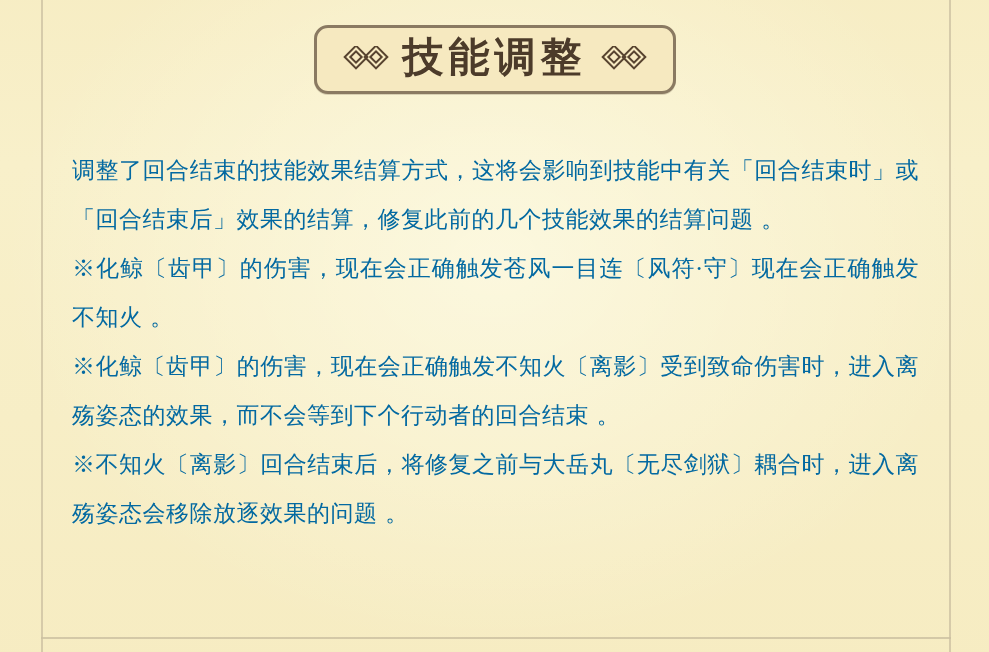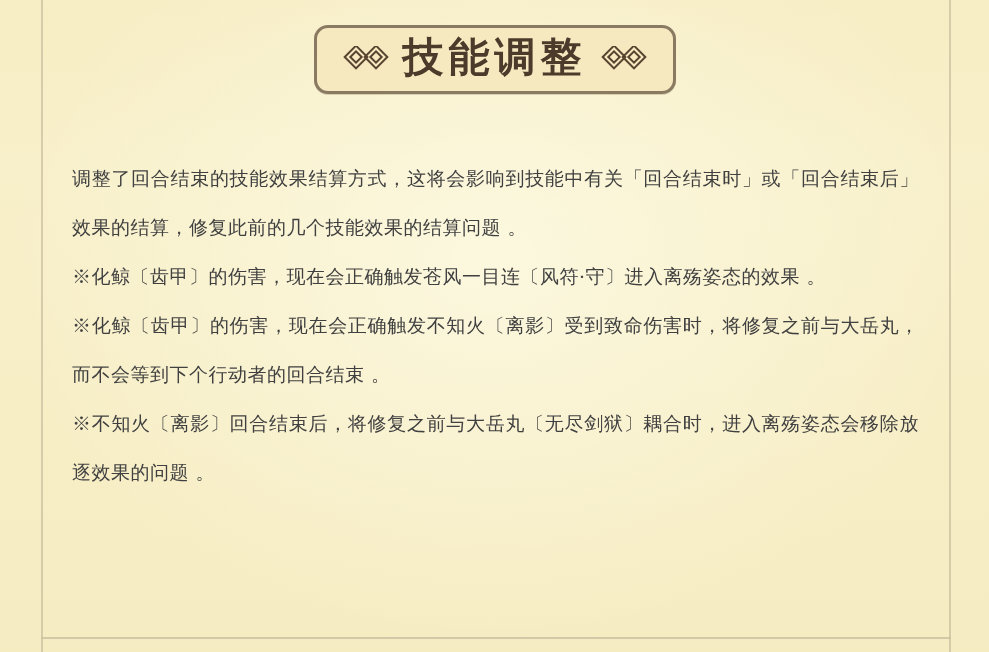--- a/index.html
+++ b/index.html
@@ -85,25 +85,25 @@
     font-size: 25px;
     letter-spacing: -4px;
     line-height: 1;
     transform: translateY(1px);
   }
   .deco svg { display: block; }
 
   
   .body-text {
     position: absolute;
-    top: 154px;
+    top: 146px;
     left: 72px;
     right: 70px;
-    color: #404040;
-    font-size: 19px;
+    color: #0369a1;
+    font-size: 23px;
     line-height: 49px;
     letter-spacing: 0.5px;
   }
   .body-text p {
     margin: 0;
     text-align: justify;
     text-justify: inter-character;
   }
   .body-text p.para-1 { text-indent: 0; }
 </style>
@@ -136,19 +136,19 @@
             <rect x="25" y="3" width="16" height="16" transform="rotate(45 33 11)"></rect>
             <rect x="29" y="7" width="8" height="8" transform="rotate(45 33 11)"></rect>
           </g>
         </svg>
       </span>
     </div>
   </div>
 
   <div class="body-text">
     <p class="para-1">调整了回合结束的技能效果结算方式，这将会影响到技能中有关「回合结束时」或「回合结束后」效果的结算，修复此前的几个技能效果的结算问题 。</p>
-    <p>※化鲸〔齿甲〕的伤害，现在会正确触发苍风一目连〔风符·守〕进入离殇姿态的效果 。</p>
-    <p>※化鲸〔齿甲〕的伤害，现在会正确触发不知火〔离影〕受到致命伤害时，将修复之前与大岳丸，而不会等到下个行动者的回合结束 。</p>
+    <p>※化鲸〔齿甲〕的伤害，现在会正确触发苍风一目连〔风符·守〕现在会正确触发不知火 。</p>
+    <p>※化鲸〔齿甲〕的伤害，现在会正确触发不知火〔离影〕受到致命伤害时，进入离殇姿态的效果，而不会等到下个行动者的回合结束 。</p>
     <p>※不知火〔离影〕回合结束后，将修复之前与大岳丸〔无尽剑狱〕耦合时，进入离殇姿态会移除放逐效果的问题 。</p>
   </div>
 
   <div class="bottom-rule"></div>
 </div>
 
 </body></html>

